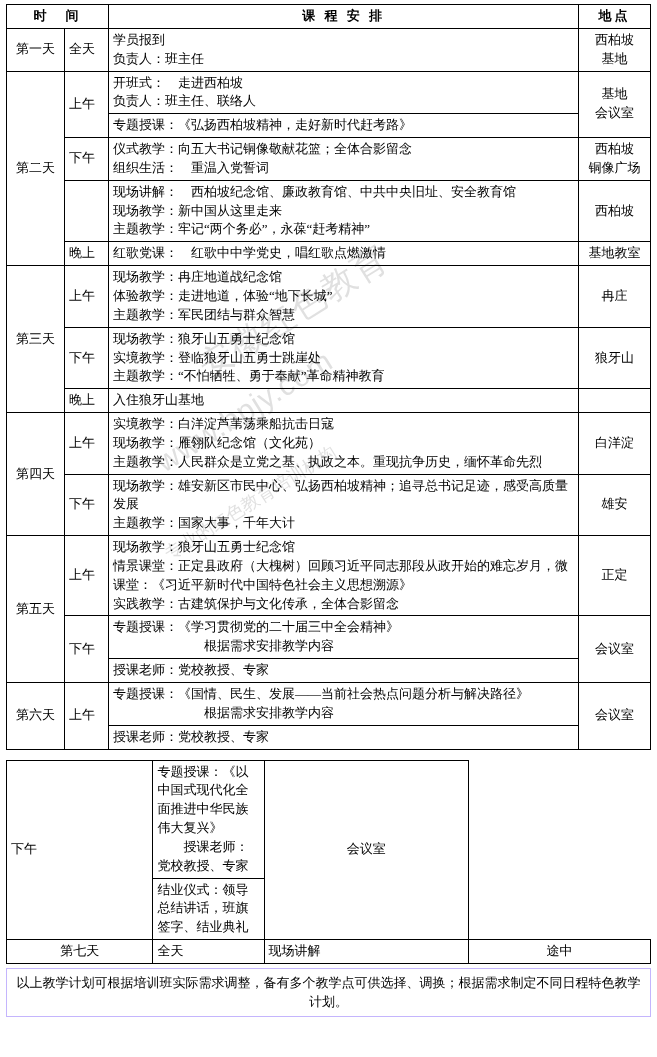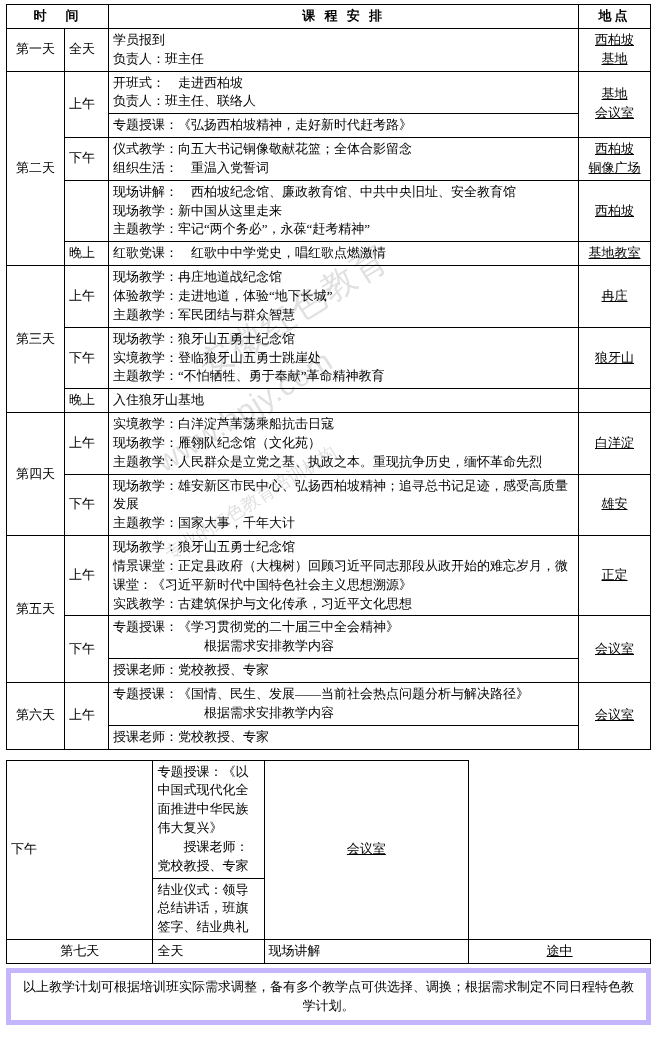--- a/index.html
+++ b/index.html
@@ -37,32 +37,32 @@
   .hdr th {
     text-align: center;
     font-weight: bold;
     font-size: 17px;
     letter-spacing: 3px;
     padding: 7px 4px;
   }
   .col-day  { width: 58px;  text-align: center; }
   .col-part { width: 44px;  text-align: left; }
   .col-body { }
-  .col-place{ width: 72px;  text-align: center; text-decoration: underline; }
+  .col-place{ width: 72px;  text-align: center; }
 
   .lines > div { display: block; font-family: Liberation Serif, serif; }
   table.note {
     border-collapse: collapse;
     width: 645px;
     table-layout: fixed;
     position: relative;
     z-index: 2;
   }
   table.note td {
-    border: 5px solid #c4b5fd;
+    border: 1px solid #c4b5fd;
     text-align: center;
     font-size: 13px;
     line-height: 1.5;
     padding: 4px 6px;
   }
   .wm {
     position: absolute;
     left: 150px;
     top: 330px;
     width: 420px;
@@ -200,21 +200,21 @@
             <div>主题教学：国家大事，千年大计</div>
           </td>
           <td class="col-place" rowspan="1">雄安</td>
         </tr>
         <tr>
           <td class="col-day" rowspan="3">第五天</td>
           <td class="col-part" rowspan="1">上午</td>
           <td class="col-body lines">
             <div>现场教学：狼牙山五勇士纪念馆</div>
             <div>情景课堂：正定县政府（大槐树）回顾习近平同志那段从政开始的难忘岁月，微课堂：《习近平新时代中国特色社会主义思想溯源》</div>
-            <div>实践教学：古建筑保护与文化传承，习近平文化思想</div>
+            <div>实践教学：古建筑保护与文化传承，全体合影留念</div>
           </td>
           <td class="col-place" rowspan="1">正定</td>
         </tr>
         <tr>
           <td class="col-part" rowspan="2">下午</td>
           <td class="col-body lines">
             <div>专题授课：《学习贯彻党的二十届三中全会精神》</div>
             <div>　　　　　　　根据需求安排教学内容</div>
           </td>
           <td class="col-place" rowspan="2">会议室</td>

